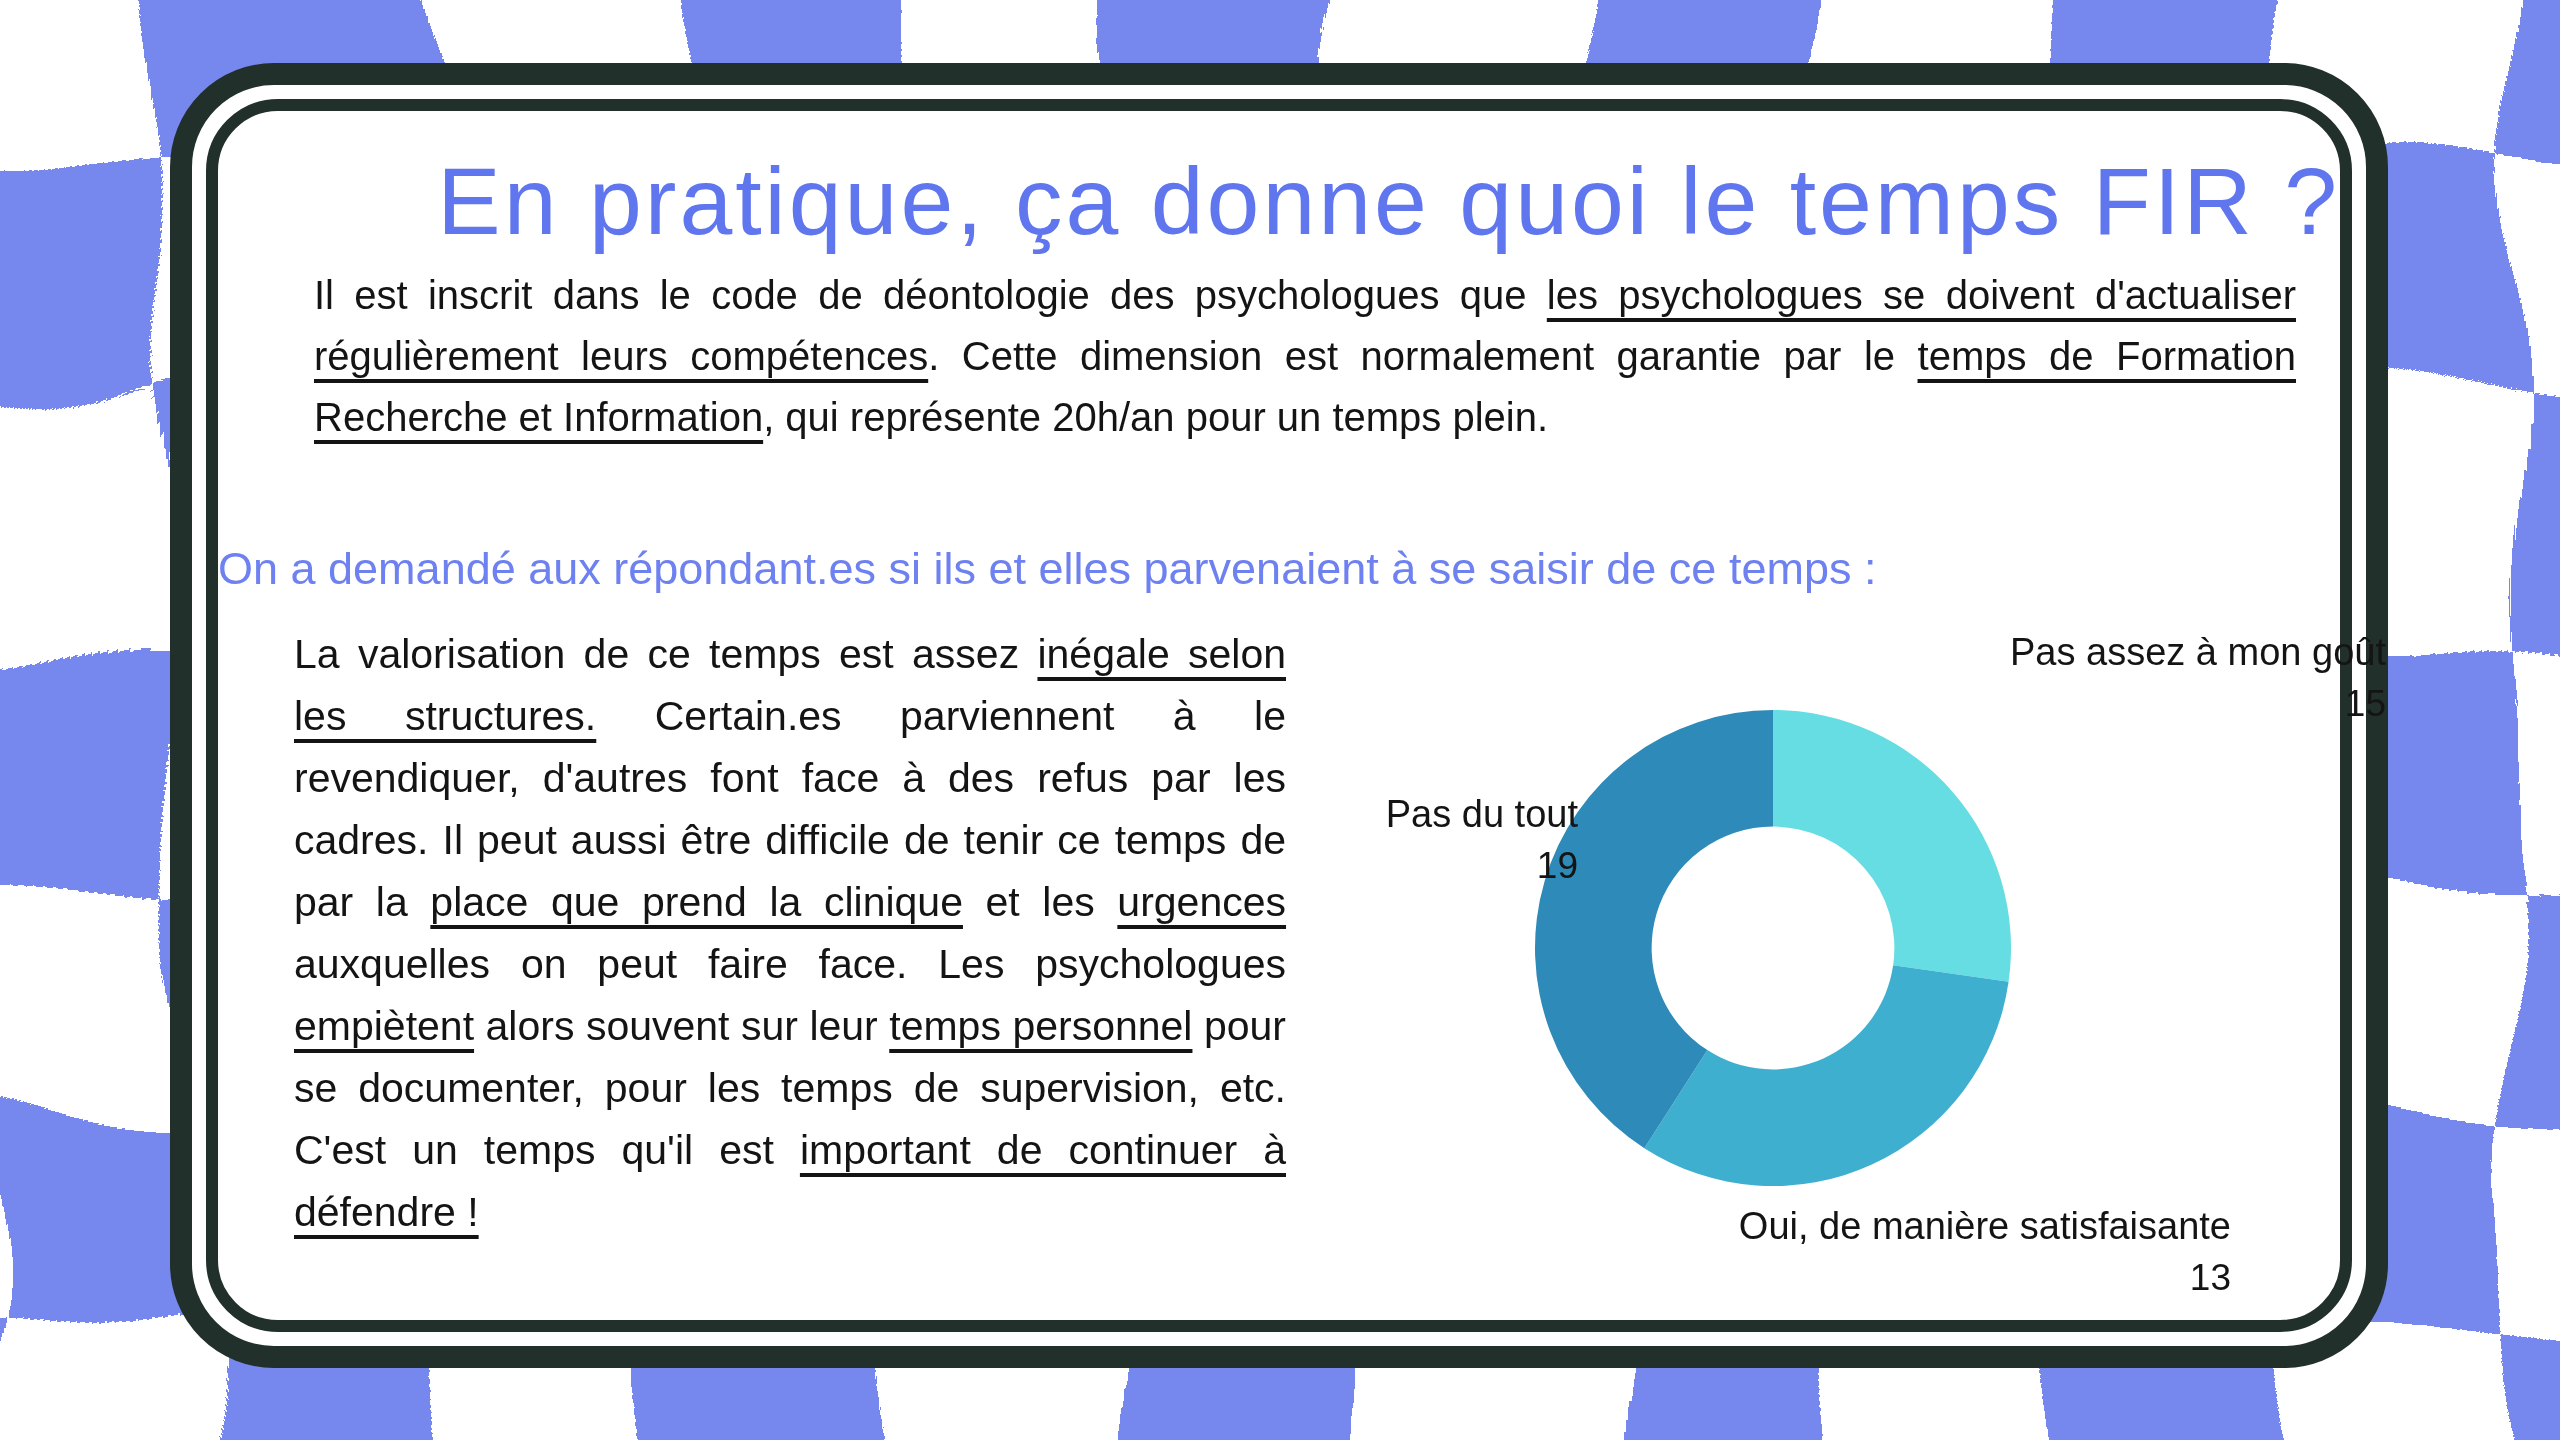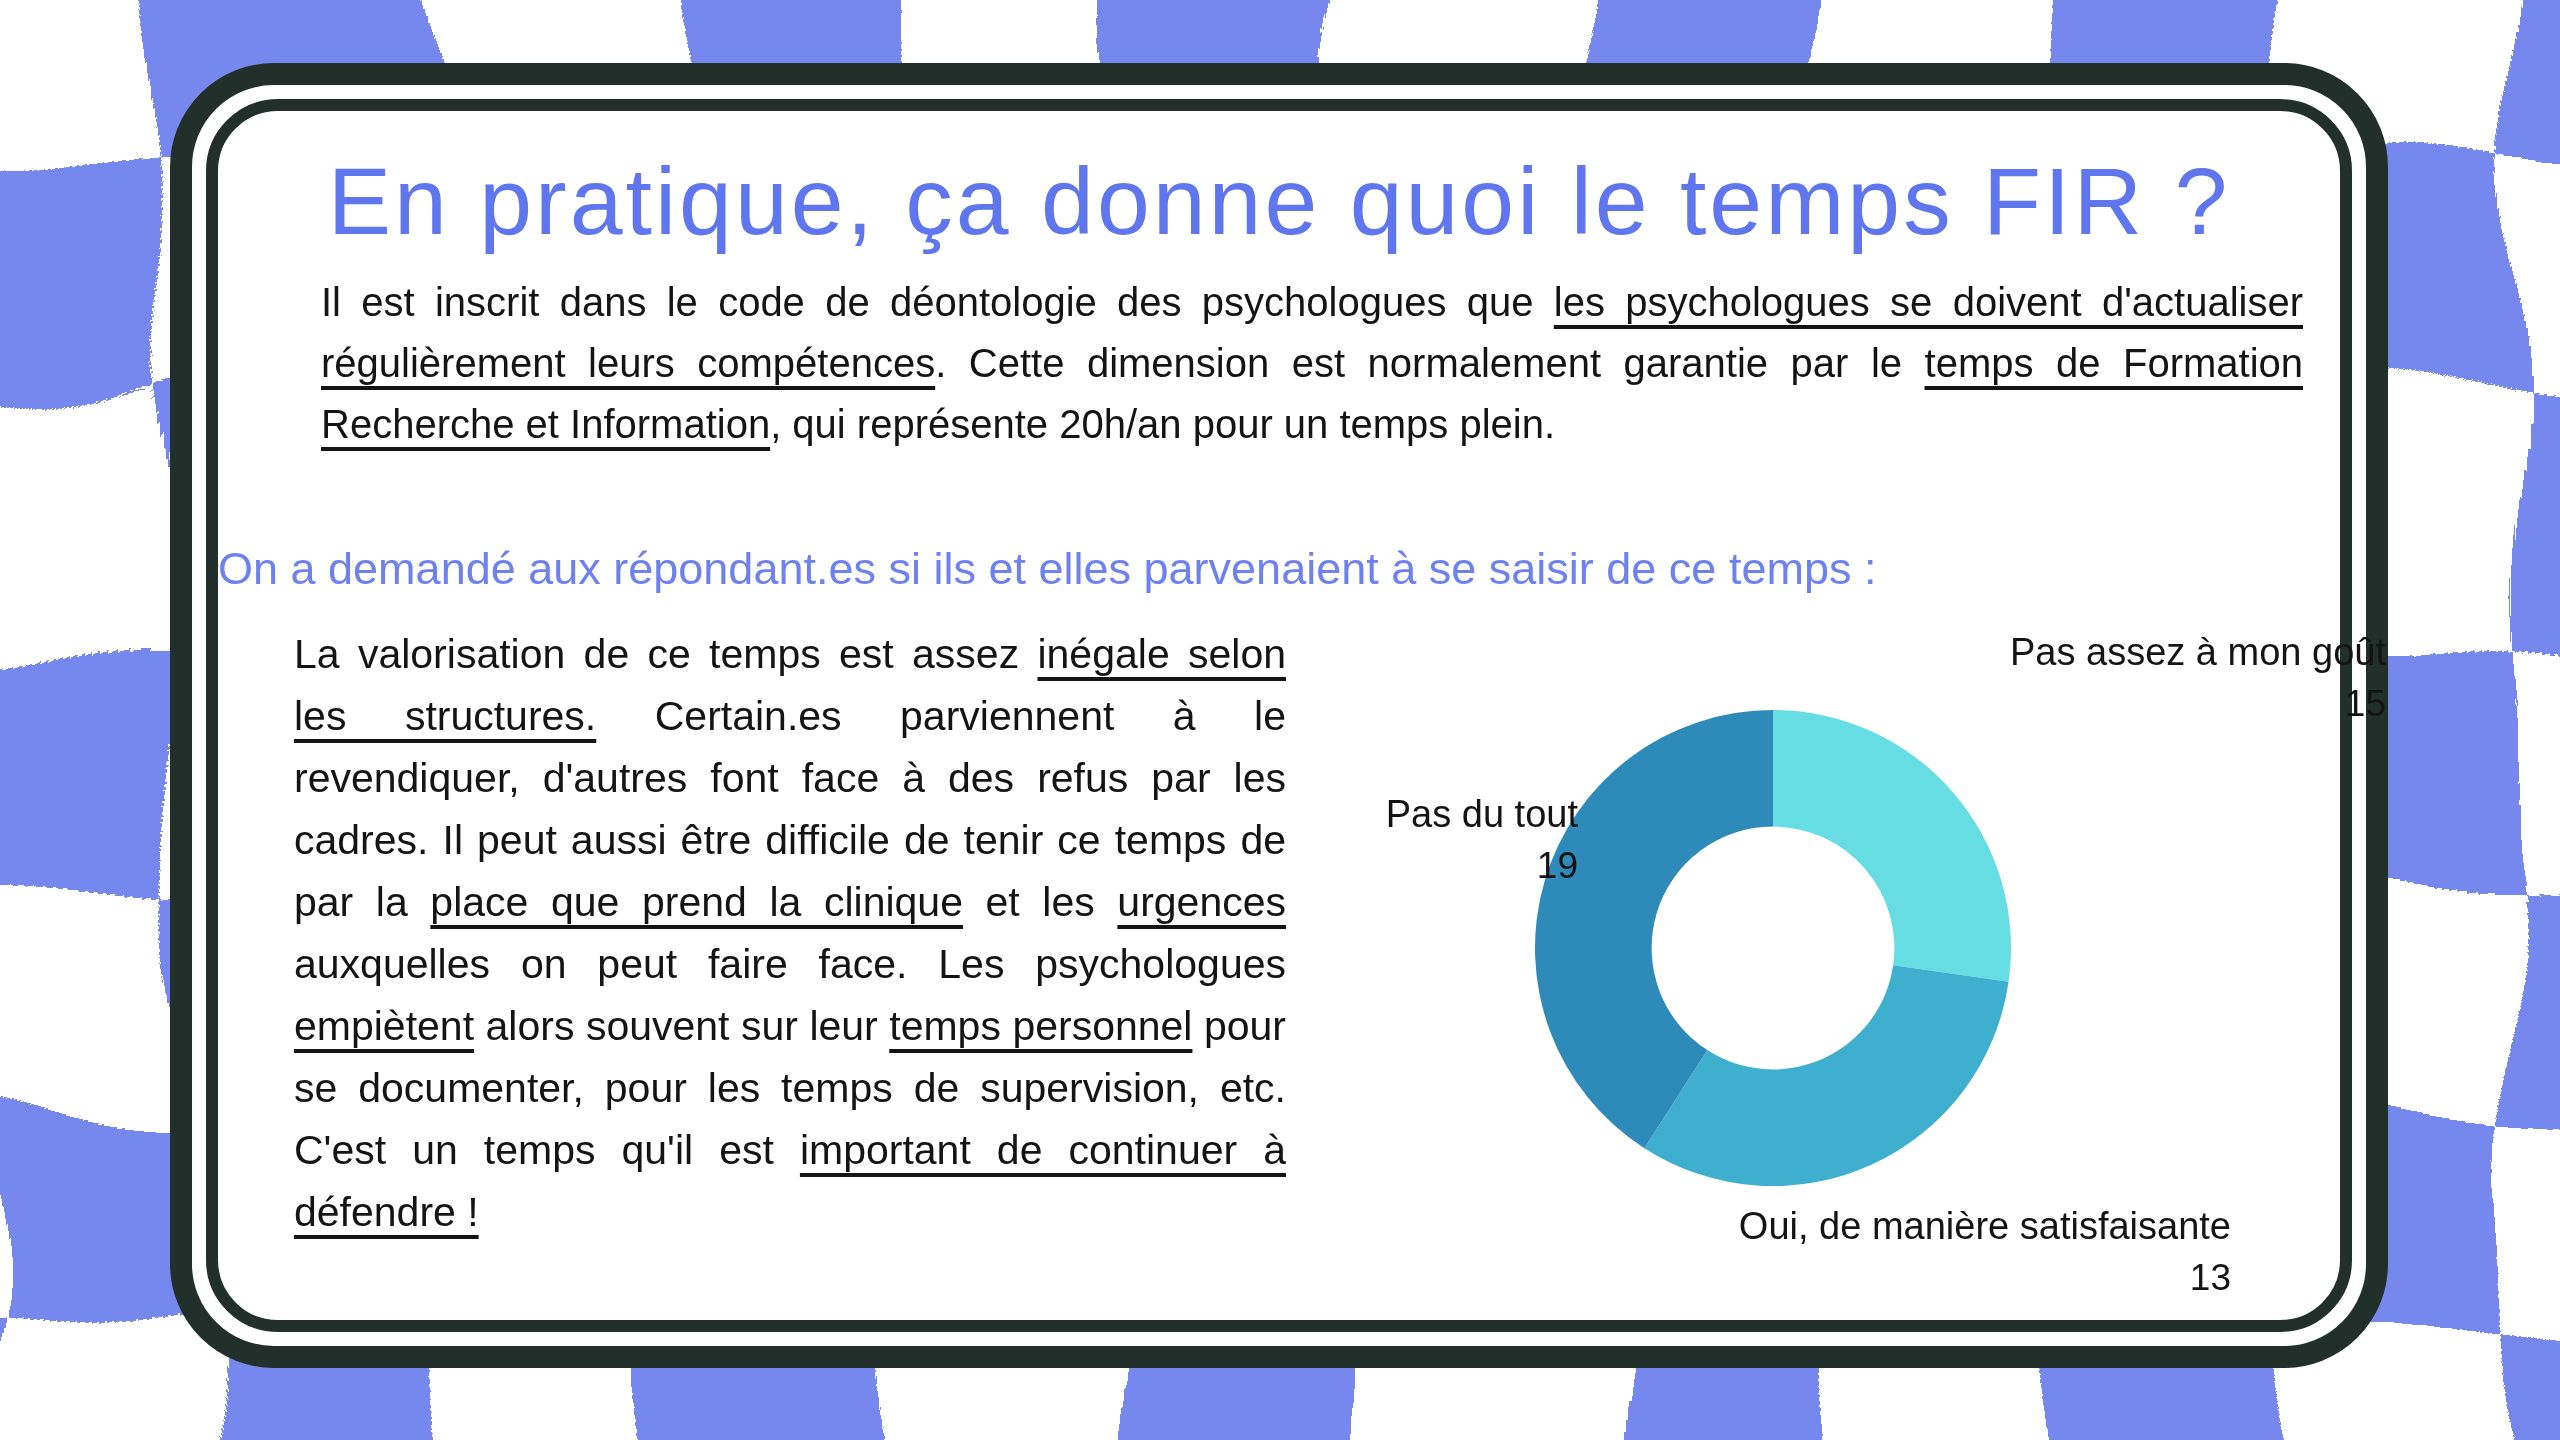--- a/index.html
+++ b/index.html
@@ -20,25 +20,25 @@
     position:absolute;left:170px;top:63px;width:2218px;height:1305px;
     box-sizing:border-box;background:#ffffff;
     border:22px solid var(--dark);border-radius:104px;
   }
   .card-inner{
     position:absolute;left:14px;top:14px;right:14px;bottom:14px;
     border:12px solid var(--dark);border-radius:72px;background:#ffffff;
   }
   .page-title{
     position:absolute;left:0;right:0;top:36px;margin:0;
-    text-align:center;font-size:95px;font-weight:400;letter-spacing:3px;
+    text-align:right;font-size:95px;font-weight:400;letter-spacing:3px;
     color:var(--title-blue);white-space:nowrap;
   }
   .intro{
-    position:absolute;left:92px;top:150px;width:1982px;margin:11px;
+    position:absolute;left:92px;top:150px;width:1982px;margin:4px;
     font-size:40px;line-height:61px;color:var(--ink);
     text-align:justify;
   }
   .subtitle{
     position:absolute;left:0;right:0;top:432px;margin:0;
     font-size:45px;font-weight:400;
     color:var(--subtitle-blue);white-space:nowrap;
   }
   .body-par{
     position:absolute;left:76px;top:512px;width:992px;margin:0;

